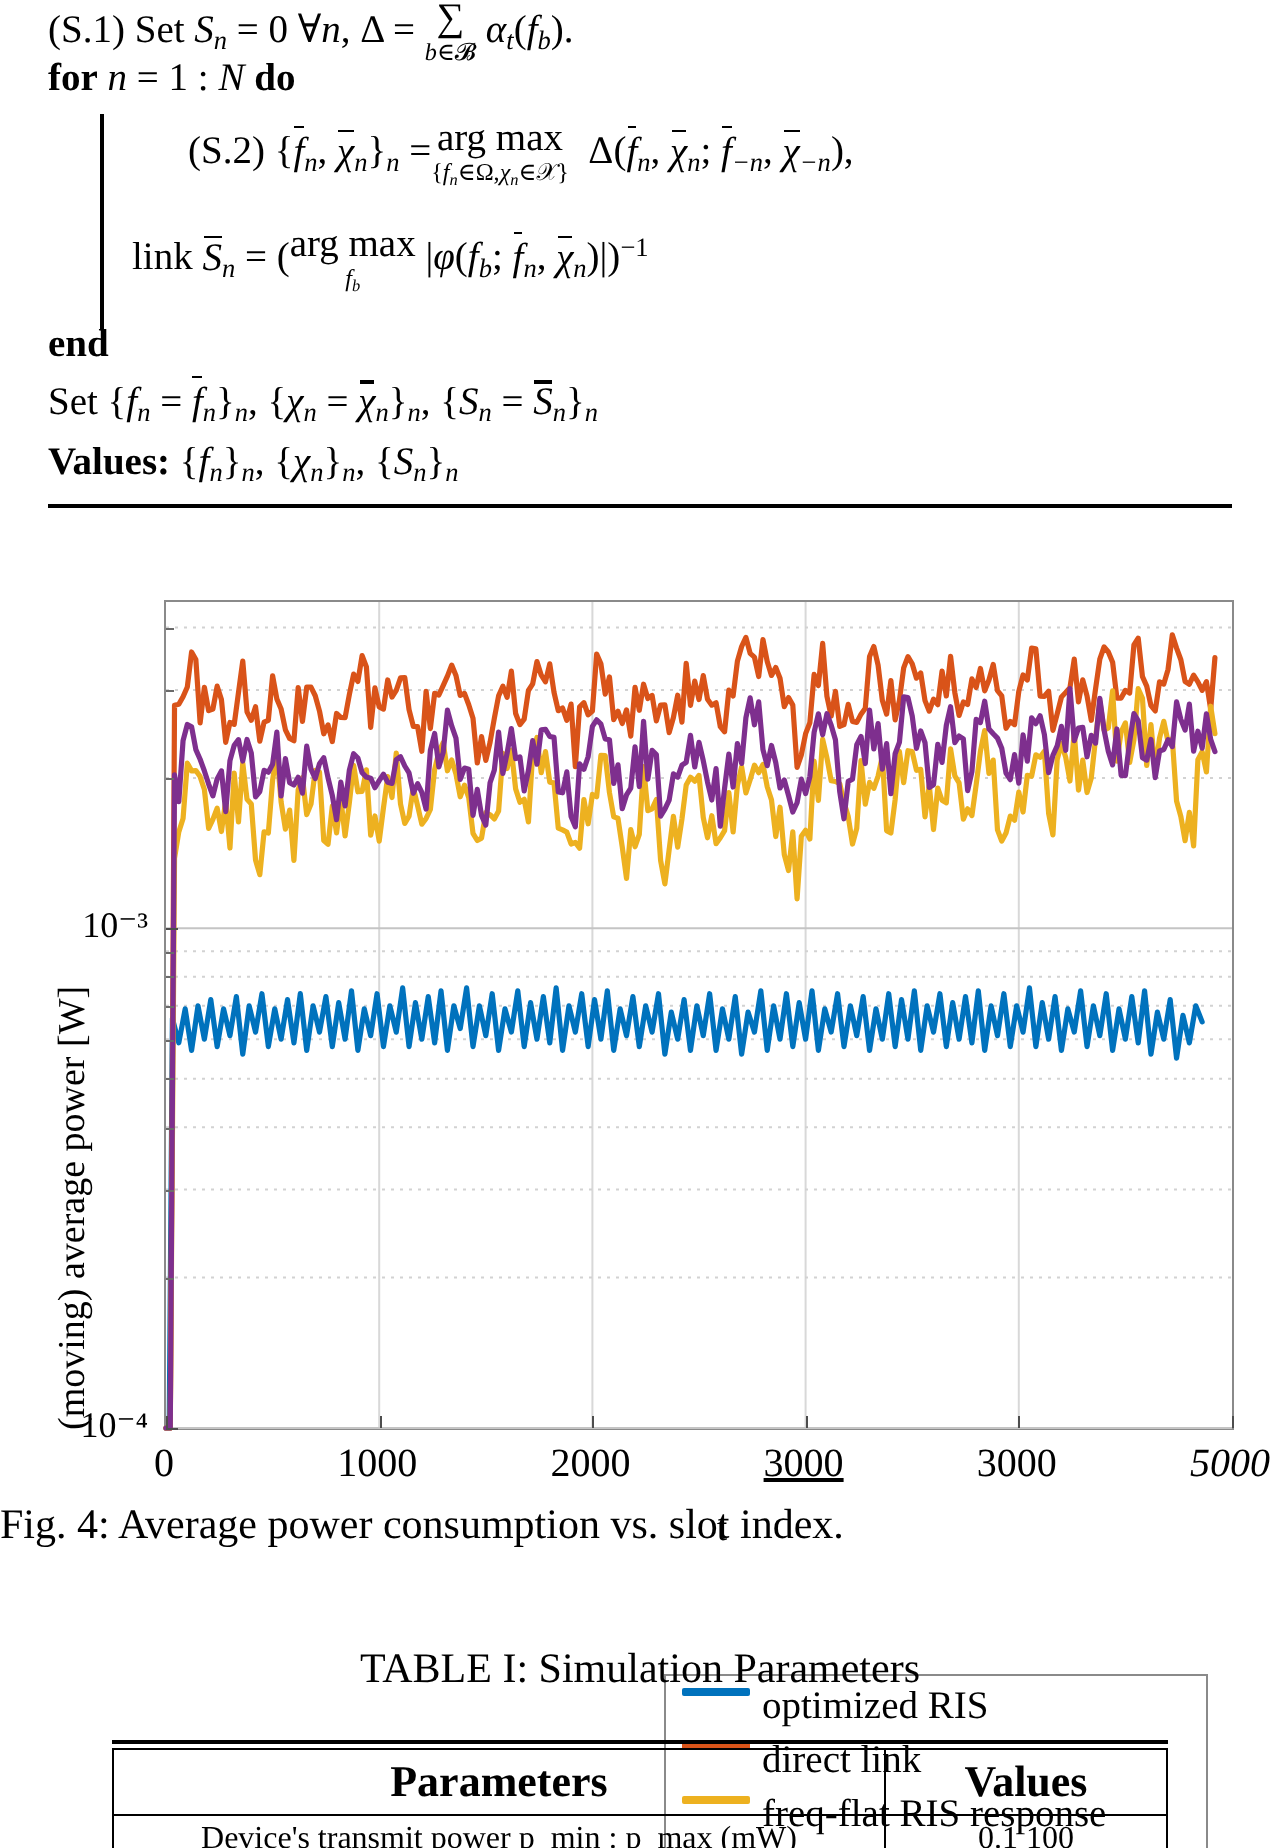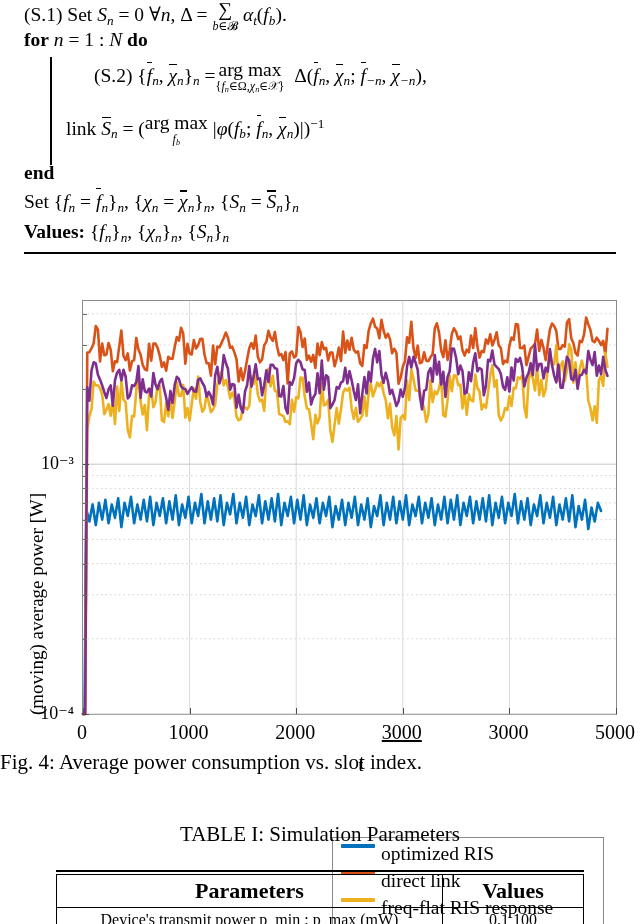--- a/index.html
+++ b/index.html
@@ -173,21 +173,21 @@
         <div class="tick-y minor" style="top: 43.9905px;"></div>
         <div class="tick-y minor" style="top: 12.7788px;"></div>
       </div>
 
     <div id="xticklabels">
         <div class="xlab" style="left: 82px; top: 459px;">0</div>
         <div class="xlab" style="left: 188.6px; top: 459px;">1000</div>
         <div class="xlab" style="left: 295.2px; top: 459px;">2000</div>
         <div class="xlab" style="left: 401.8px; top: 459px; text-decoration: underline;">3000</div>
         <div class="xlab" style="left: 508.4px; top: 459px;">3000</div>
-        <div class="xlab" style="left: 615px; top: 459px;">5000</div>
+        <div class="xlab" style="left: 615px; top: 459px; font-style: italic;">5000</div>
       </div>
     <div id="yticklabels">
         <div class="ylab-tick" style="left: 10px; width: 64px; top: 201.183px;">10⁻³</div>
         <div class="ylab-tick" style="left: 10px; width: 64px; top: 451px;">10⁻⁴</div>
       </div>
 
     <div class="axis-title-x" style="left:0;top:488px;top:0;position:absolute;width:640px;text-align:center;top:492px;">
       <span style="margin-left:82px;">t</span>
     </div>
 

